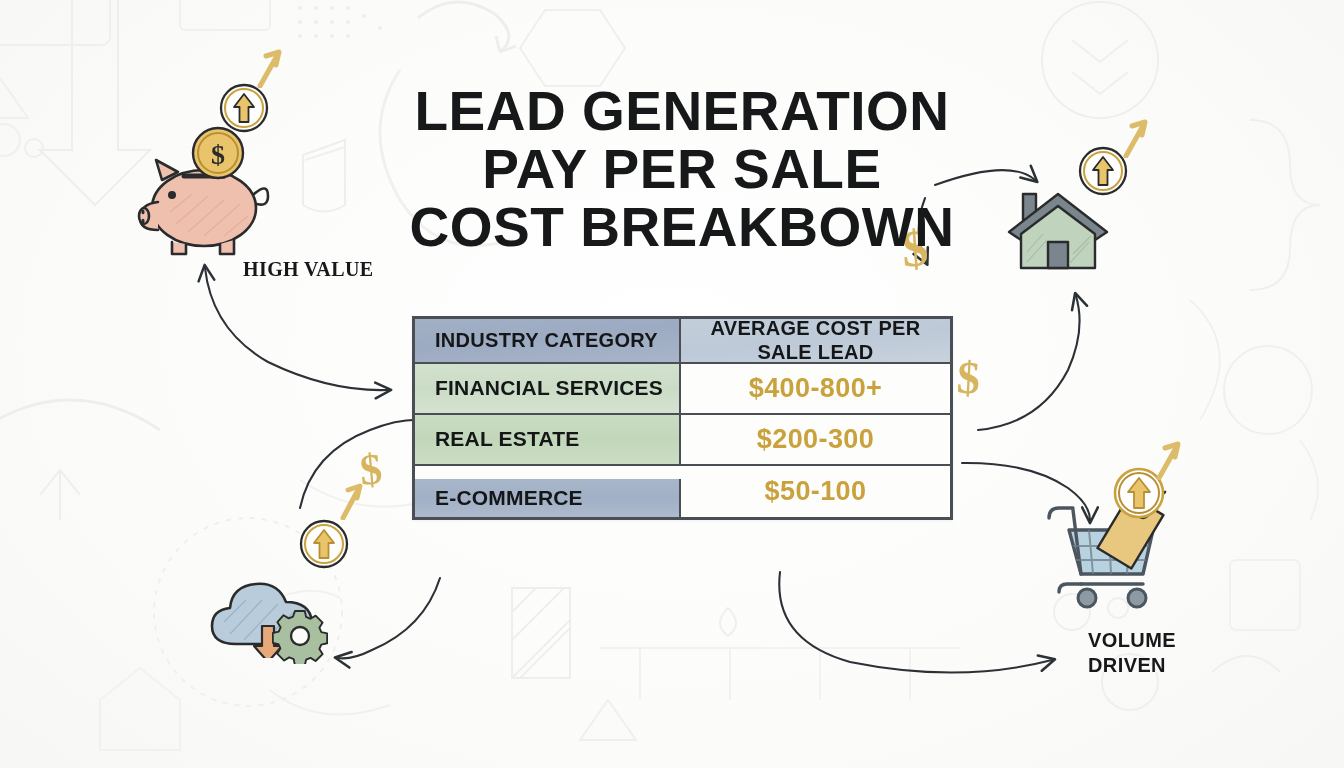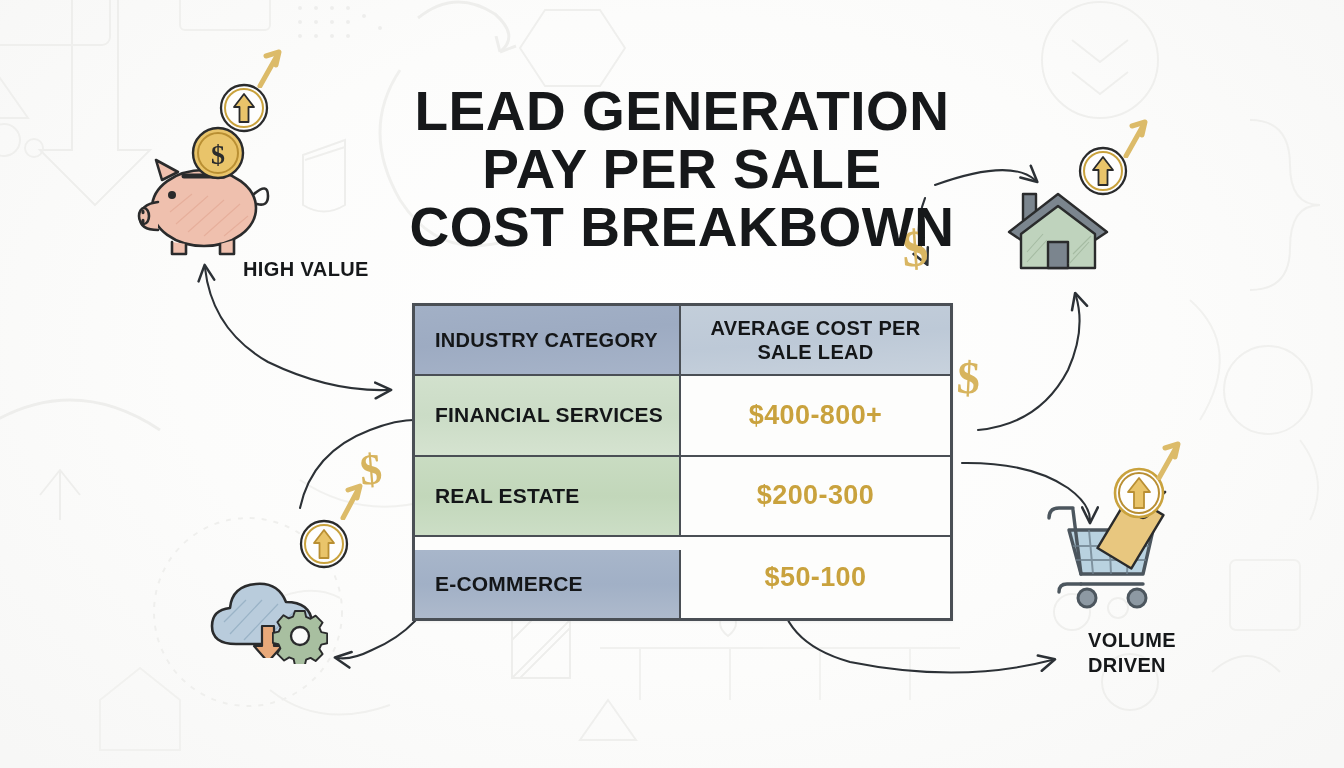--- a/index.html
+++ b/index.html
@@ -58,23 +58,23 @@
     line-height: 58px;
     letter-spacing: 0.5px;
     color: #16181a;
     white-space: nowrap;
   }
 
   
   #cost-table {
     position: absolute;
     left: 412px;
-    top: 303px;
+    top: 316px;
     width: 541px;
-    height: 318px;
+    height: 204px;
     border: 3px solid #4a4f55;
     background: #fdfdfc;
     z-index: 6;
     box-shadow: 0 1px 3px rgba(0,0,0,.06);
   }
   .trow {
     display: flex;
     width: 100%;
     height: 25%;
   }
@@ -139,21 +139,21 @@
   
   .label {
     position: absolute;
     font-weight: 700;
     font-size: 20px;
     letter-spacing: .4px;
     color: #16181a;
     line-height: 25px;
     z-index: 6;
   }
-  #label-high-value { left: 243px; top: 257px; }
+  #label-high-value { left: 243px; top: 257px; font-family: Liberation Serif, serif; }
   #label-volume-driven { left: 1088px; top: 628px; text-align: left; }
 
   
   .icon-wrap { position: absolute; z-index: 5; }
   #icon-piggy     { left: 132px; top: 150px; width: 140px; height: 110px; }
   #coin-piggy     { left: 190px; top: 125px; width: 56px; height: 56px; }
   #coin-arrow-tl  { left: 218px; top: 82px; width: 52px; height: 52px; }
   #gold-arrow-tl  { left: 252px; top: 48px; width: 34px; height: 40px; }
 
   #icon-house     { left: 1003px; top: 188px; width: 110px; height: 86px; }

